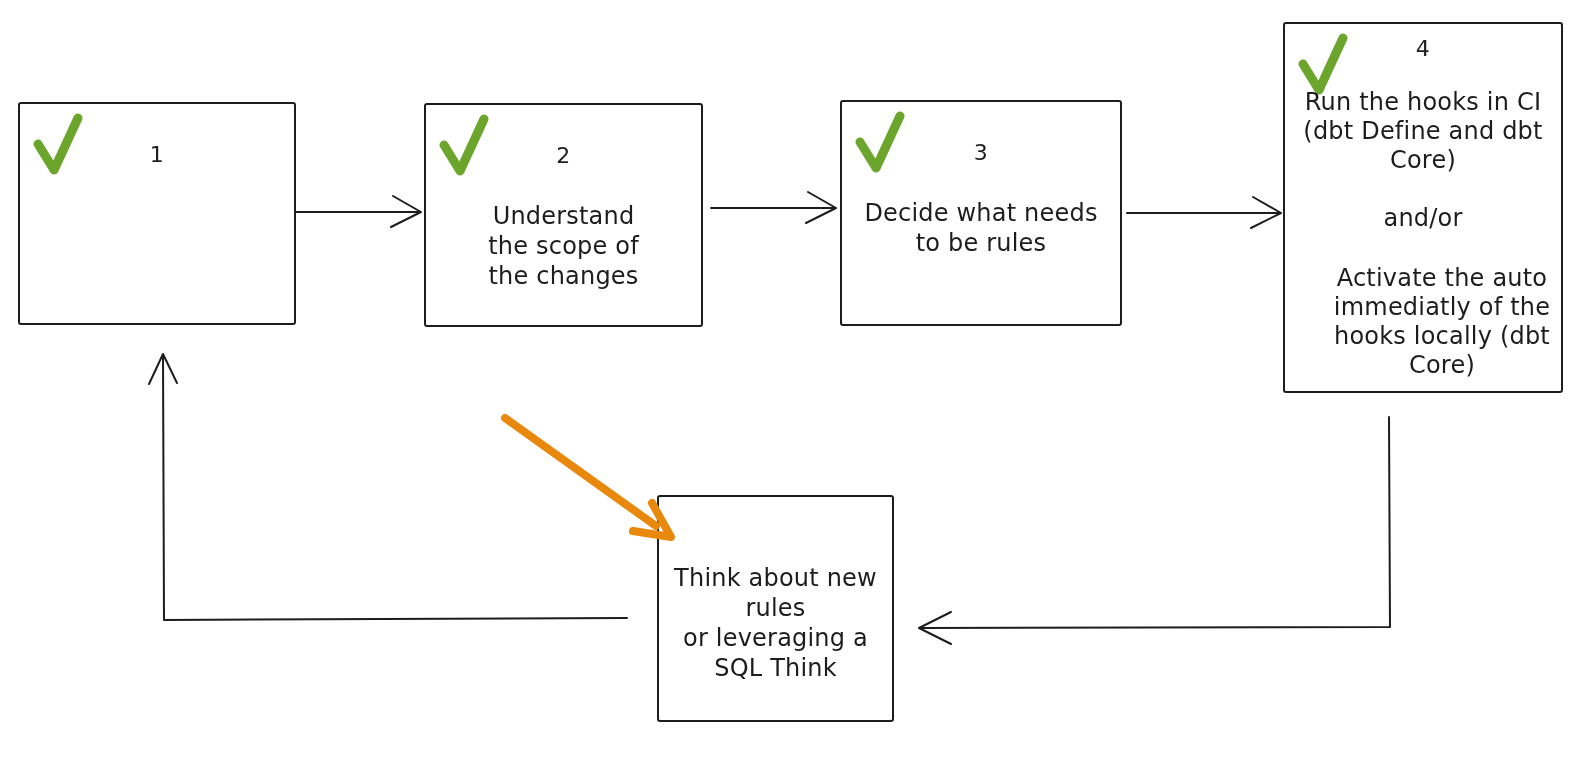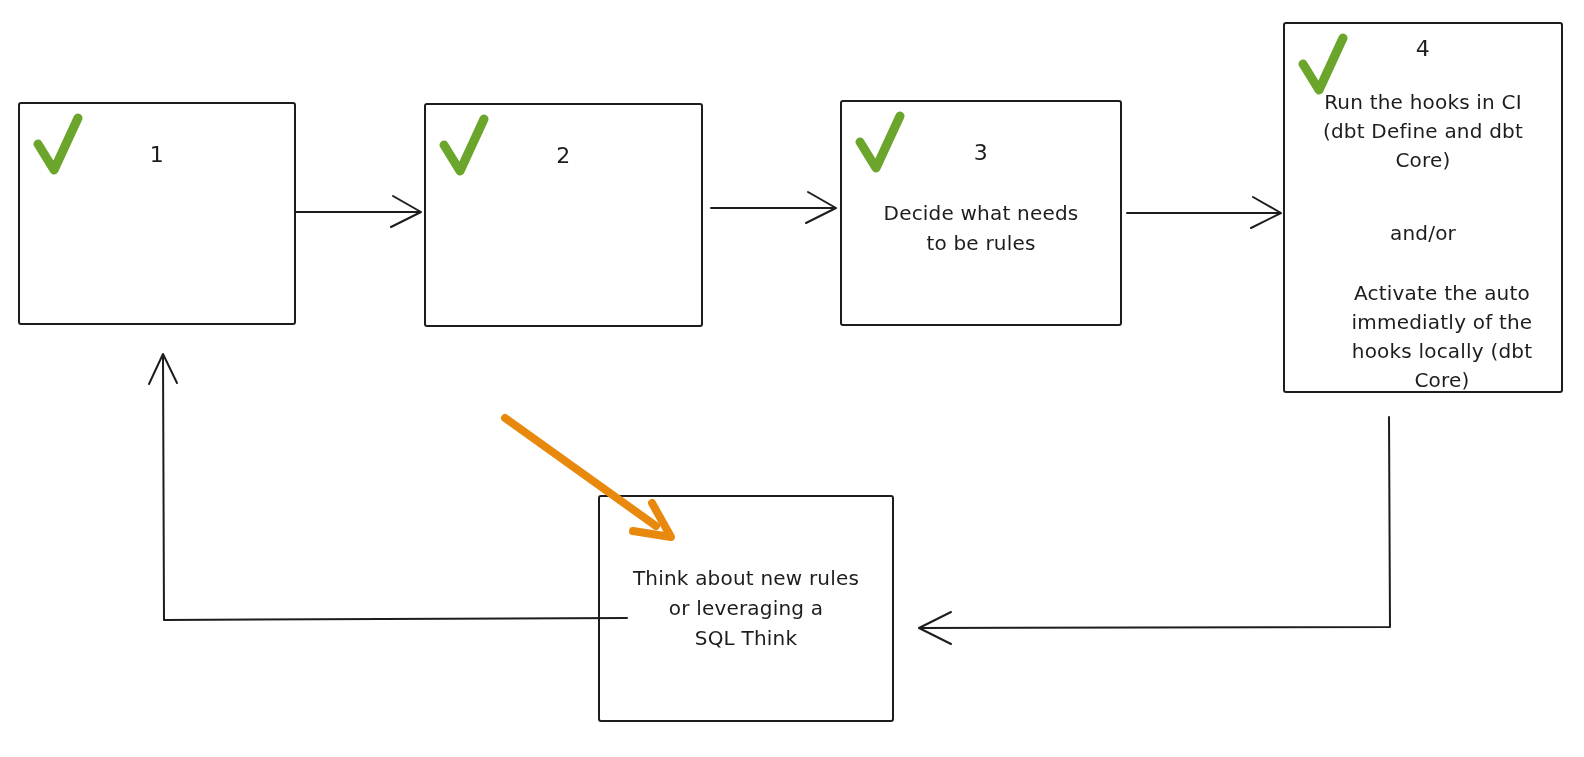--- a/index.html
+++ b/index.html
@@ -37,26 +37,26 @@
     font-weight: 500;
     letter-spacing: .3px;
   }
   .box4 .num { top: 12px; }
   .body {
     position: absolute;
     top: 96px;
     left: 0;
     width: 100%;
     text-align: center;
-    font-size: 20px;
+    font-size: 24px;
     line-height: 30px;
     letter-spacing: .2px;
   }
   .box4 .body { top: 64px; line-height: 29px; }
-  .box4 .connector-word { margin-top: 44px; }
+  .box4 .connector-word { margin-top: 29px; }
   .box4 .para2 { margin-top: 31px; padding-left: 38px; }
   .feedback .body { top: 66px; }
   .connectors {
     position: absolute;
     inset: 0;
     width: 1584px;
     height: 757px;
     z-index: 5;
     pointer-events: none;
   }
@@ -92,20 +92,25 @@
       <polyline class="checkline" points="5,32 21,58 45,6"></polyline>
     </svg>
     <div class="num">1</div>
   </div>
 
   <div class="box" style="left:424px; top:103px; width:279px; height:224px;">
     <svg class="check" viewBox="0 0 50 66">
       <polyline class="checkline" points="5,32 21,58 45,6"></polyline>
     </svg>
     <div class="num">2</div>
+    <div class="body">
+      <div>Understand</div>
+      <div>the scope of</div>
+      <div>the changes</div>
+    </div>
   </div>
 
   <div class="box" style="left:840px; top:100px; width:282px; height:226px;">
     <svg class="check" viewBox="0 0 50 66">
       <polyline class="checkline" points="5,32 21,58 45,6"></polyline>
     </svg>
     <div class="num">3</div>
     <div class="body">
       <div>Decide what needs</div>
       <div>to be rules</div>
@@ -126,21 +131,21 @@
       <div class="connector-word">and/or</div>
       <div class="para2">
         <div>Activate the auto</div>
         <div>immediatly of the</div>
         <div>hooks locally (dbt</div>
         <div>Core)</div>
       </div>
     </div>
   </div>
 
-  <div class="box feedback" style="left:598px; top:495px; width:296px; height:227px;">
+  <div class="box feedback" style="left:657px; top:495px; width:237px; height:227px;">
     <div class="body">
       <div>Think about new rules</div>
       <div>or leveraging a</div>
       <div>SQL Think</div>
     </div>
   </div>
 
   <svg class="connectors" viewBox="0 0 1584 757">
     <g>
       <path class="ln" d="M296,212 L419,212"></path>

